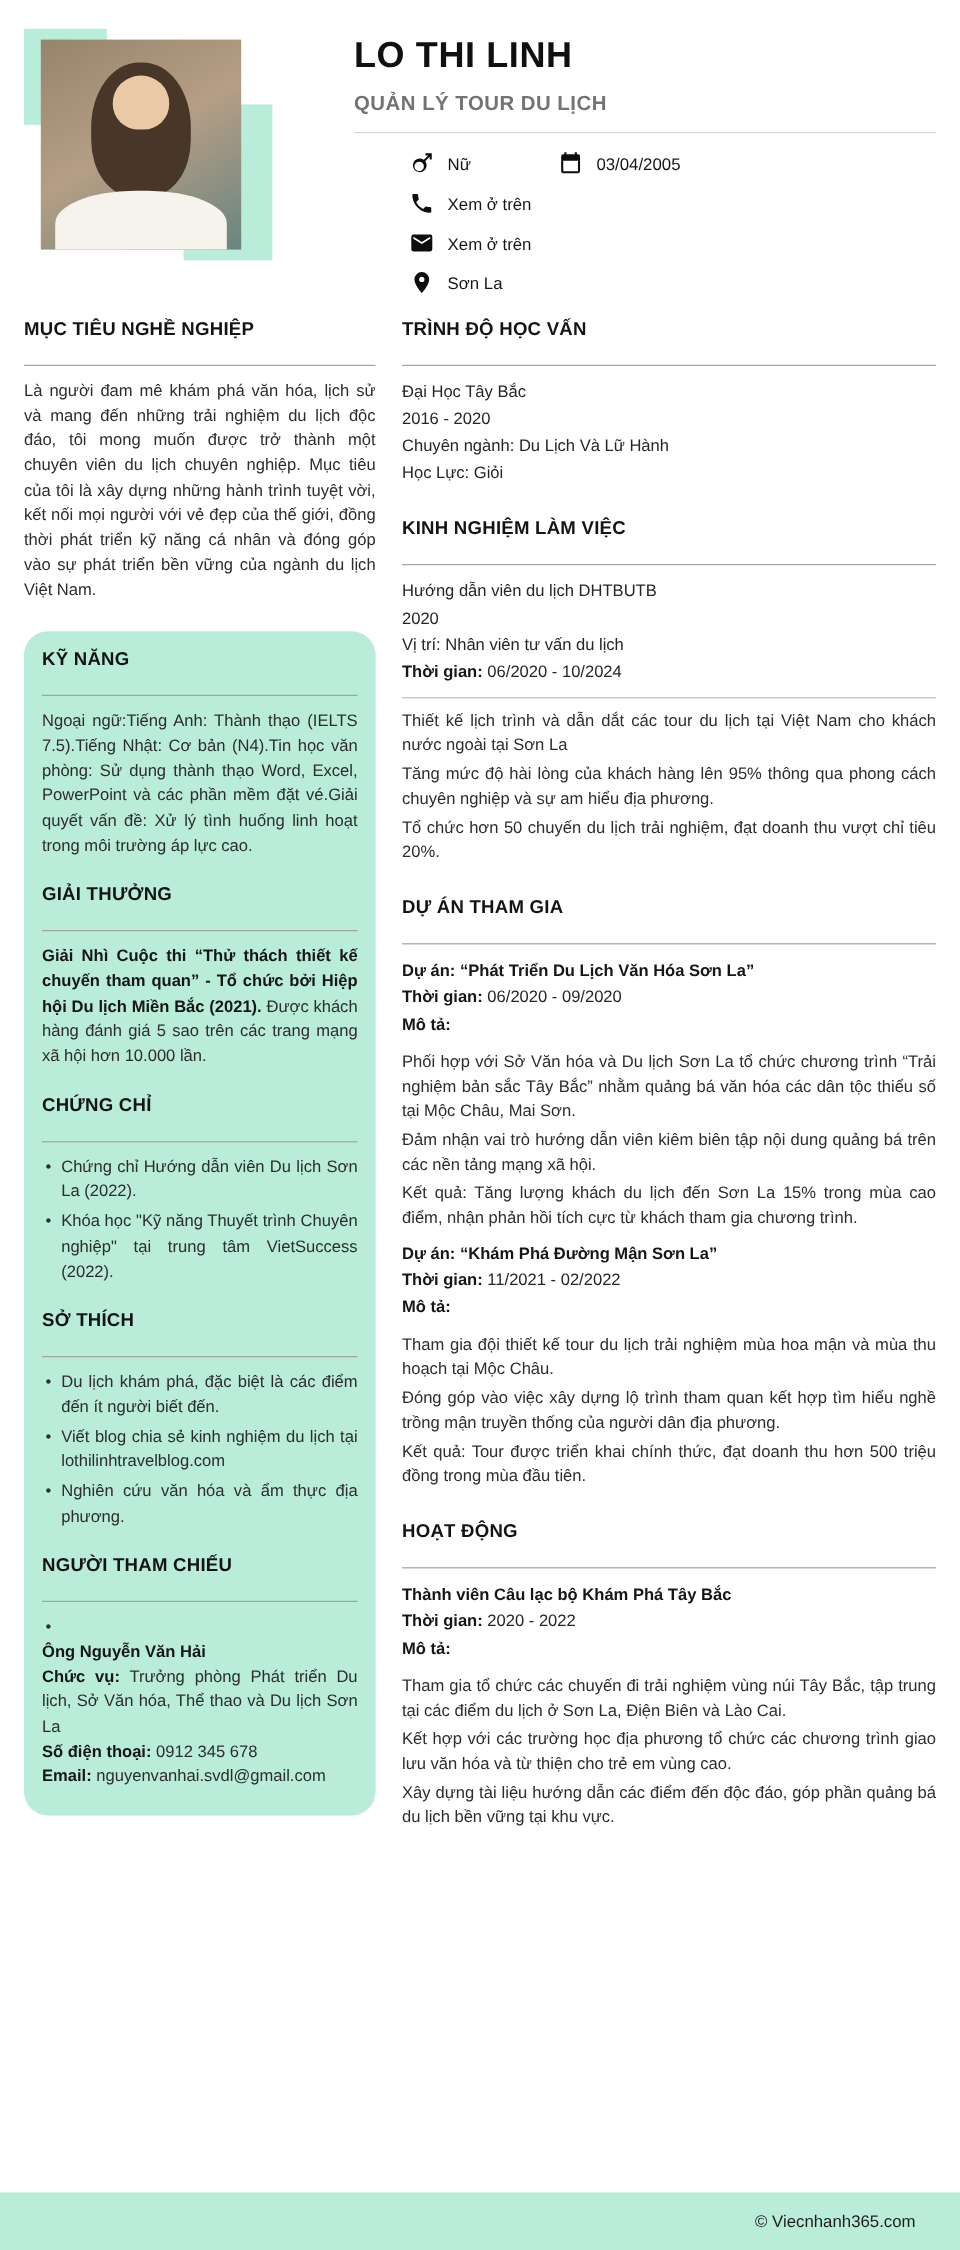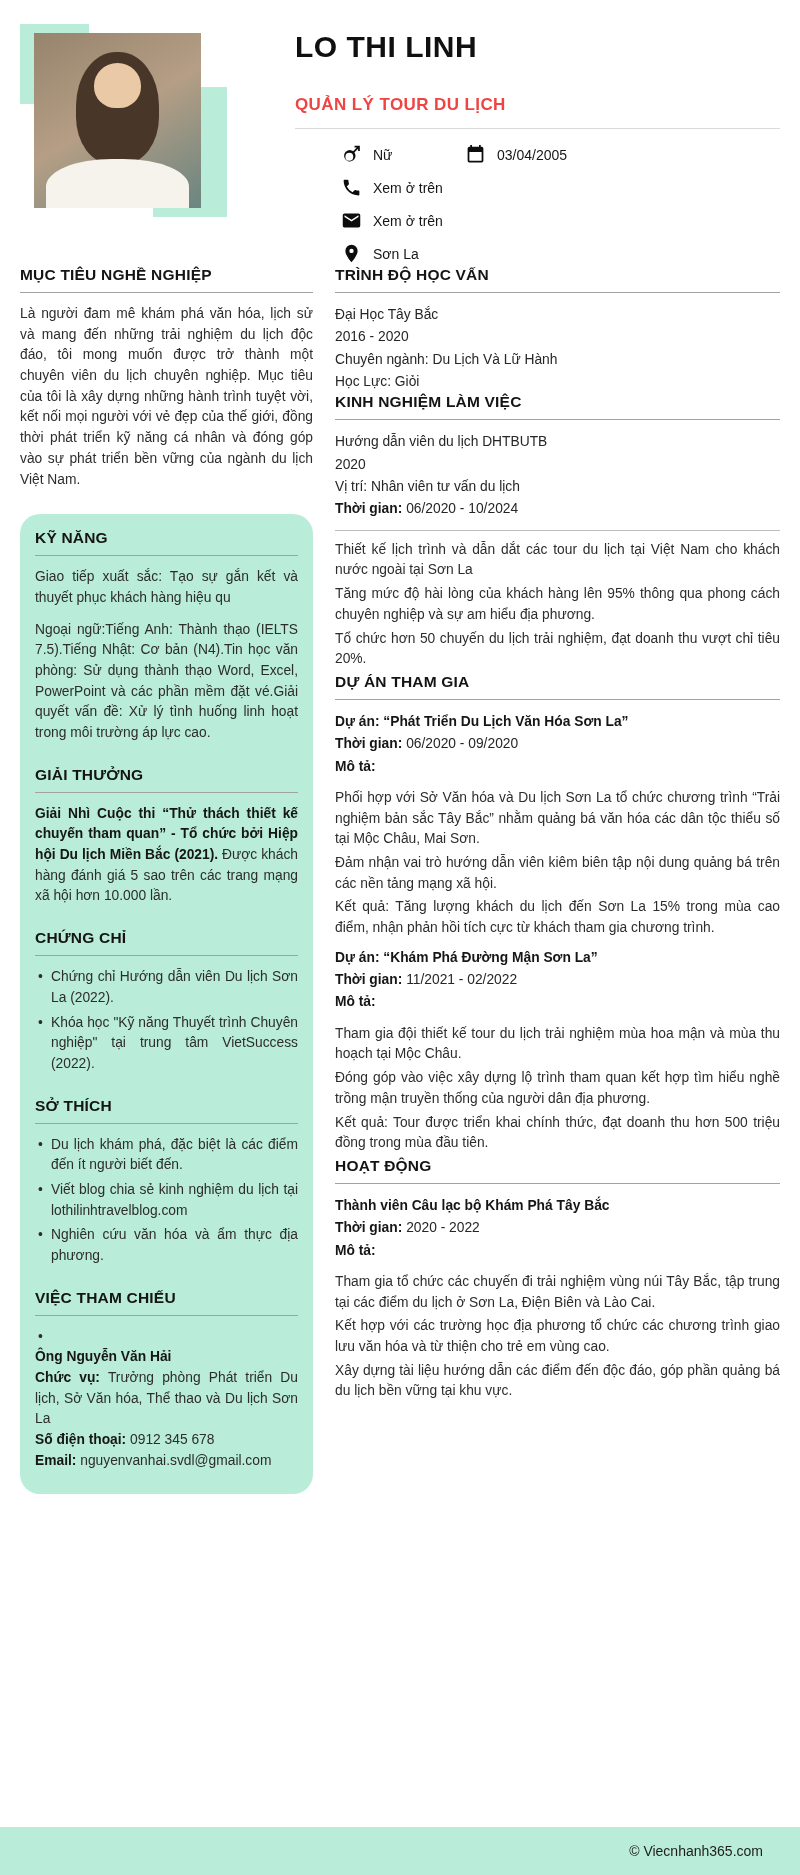--- a/index.html
+++ b/index.html
@@ -18,38 +18,38 @@
   .sq1 { left:0; top:0; width:69px; height:80px; }
   .sq2 { right:0; bottom:0; width:74px; height:130px; }
   .photo { position:absolute; left:14px; top:9px; width:167px; height:175px; z-index:2; overflow:hidden;
     background:linear-gradient(150deg,#97846d 0%,#b59e85 48%,#6a8580 100%); }
   .ph-hair { position:absolute; left:25%; top:11%; width:50%; height:64%; background:#483628; border-radius:48% 48% 42% 42%; }
   .ph-face { position:absolute; left:36%; top:17%; width:28%; height:26%; background:#eac9a6; border-radius:50% 50% 46% 46%; }
   .ph-shirt { position:absolute; left:7%; bottom:-6%; width:86%; height:34%; background:#f6f3ec; border-radius:46% 46% 0 0; }
 
   .header-right { position:absolute; left:295px; top:30px; right:20px; }
   h1.name { font-size:30px; font-weight:bold; letter-spacing:.5px; color:#101010; }
-  .job-title { margin-top:31px; font-size:17px; font-weight:bold; letter-spacing:.4px; color:#ef4444; }
+  .job-title { margin-top:13px; font-size:17px; font-weight:bold; letter-spacing:.4px; color:#737373; }
   .header-divider { margin-top:13px; border-bottom:1px solid #dadada; }
   .contact { margin-top:9px; padding-left:46px; }
   .contact-row { display:flex; align-items:center; min-height:33px; }
   .contact-item { display:flex; align-items:center; gap:11px; }
   .contact-item.w1 { width:124px; }
   .cicon { width:21px; height:21px; color:#0d0d0d; display:inline-flex; flex:none; }
   .cicon svg { width:100%; height:100%; }
   .ctext { font-size:14px; color:#161616; }
 
   
   .columns { display:flex; gap:22px; padding:0 20px; margin-top:2px; align-items:flex-start; }
   .col-left { flex:0 0 293px; }
   .col-right { flex:1; min-width:0; }
-  .col-right section + section { }
+  .col-right section + section { margin-top:27px; }
 
   h2.sec { font-size:15.5px; font-weight:bold; color:#141414; letter-spacing:.2px;
-    padding-bottom:8px; border-bottom:1px solid #a2a2a2; margin-bottom:11px; }
+    padding-bottom:20px; border-bottom:1px solid #a2a2a2; margin-bottom:11px; }
 
   .txt { font-size:13.8px; line-height:1.5; color:#2d2d2d; }
   .just { text-align:justify; }
   .mb { margin-bottom:11px; }
   .mb:last-child { margin-bottom:0; }
 
   .mint-box { background:var(--mint); margin-top:24px; padding:15px 15px 22px;border-radius:20px; }
   .mbox-sec + .mbox-sec { margin-top:22px; }
 
   .b-item { position:relative; padding-left:16px; margin-bottom:4px; }
@@ -152,21 +152,20 @@
 
       <section>
         <h2 class="sec">MỤC TIÊU NGHỀ NGHIỆP</h2>
         <p class="txt just">Là người đam mê khám phá văn hóa, lịch sử và mang đến những trải nghiệm du lịch độc đáo, tôi mong muốn được trở thành một chuyên viên du lịch chuyên nghiệp. Mục tiêu của tôi là xây dựng những hành trình tuyệt vời, kết nối mọi người với vẻ đẹp của thế giới, đồng thời phát triển kỹ năng cá nhân và đóng góp vào sự phát triển bền vững của ngành du lịch Việt Nam.</p>
       </section>
 
       <div class="mint-box">
 
         <section class="mbox-sec">
           <h2 class="sec">KỸ NĂNG</h2>
-          <p class="txt just mb">Giao tiếp xuất sắc: Tạo sự gắn kết và thuyết phục khách hàng hiệu qu</p>
           <p class="txt just mb">Ngoại ngữ:Tiếng Anh: Thành thạo (IELTS 7.5).Tiếng Nhật: Cơ bản (N4).Tin học văn phòng: Sử dụng thành thạo Word, Excel, PowerPoint và các phần mềm đặt vé.Giải quyết vấn đề: Xử lý tình huống linh hoạt trong môi trường áp lực cao.</p>
         </section>
 
         <section class="mbox-sec">
           <h2 class="sec">GIẢI THƯỞNG</h2>
           <p class="txt just"><strong>Giải Nhì Cuộc thi “Thử thách thiết kế chuyến tham quan” - Tổ chức bởi Hiệp hội Du lịch Miền Bắc (2021).</strong> <span>Được khách hàng đánh giá 5 sao trên các trang mạng xã hội hơn 10.000 lần.</span></p>
         </section>
 
         <section class="mbox-sec">
           <h2 class="sec">CHỨNG CHỈ</h2>
@@ -175,21 +174,21 @@
         </section>
 
         <section class="mbox-sec">
           <h2 class="sec">SỞ THÍCH</h2>
           <div class="txt just b-item">Du lịch khám phá, đặc biệt là các điểm đến ít người biết đến.</div>
           <div class="txt just b-item">Viết blog chia sẻ kinh nghiệm du lịch tại lothilinhtravelblog.com</div>
           <div class="txt just b-item">Nghiên cứu văn hóa và ẩm thực địa phương.</div>
         </section>
 
         <section class="mbox-sec">
-          <h2 class="sec">VIỆC THAM CHIẾU</h2>
+          <h2 class="sec">NGƯỜI THAM CHIẾU</h2>
           <div class="txt ref-bullet"></div>
           <div class="txt"><strong>Ông Nguyễn Văn Hải</strong></div>
           <div class="txt just"><strong>Chức vụ:</strong> <span>Trưởng phòng Phát triển Du lịch, Sở Văn hóa, Thể thao và Du lịch Sơn La</span></div>
           <div class="txt"><strong>Số điện thoại:</strong> <span>0912 345 678</span></div>
           <div class="txt"><strong>Email:</strong> <span>nguyenvanhai.svdl@gmail.com</span></div>
         </section>
 
       </div>
     </div>
 

